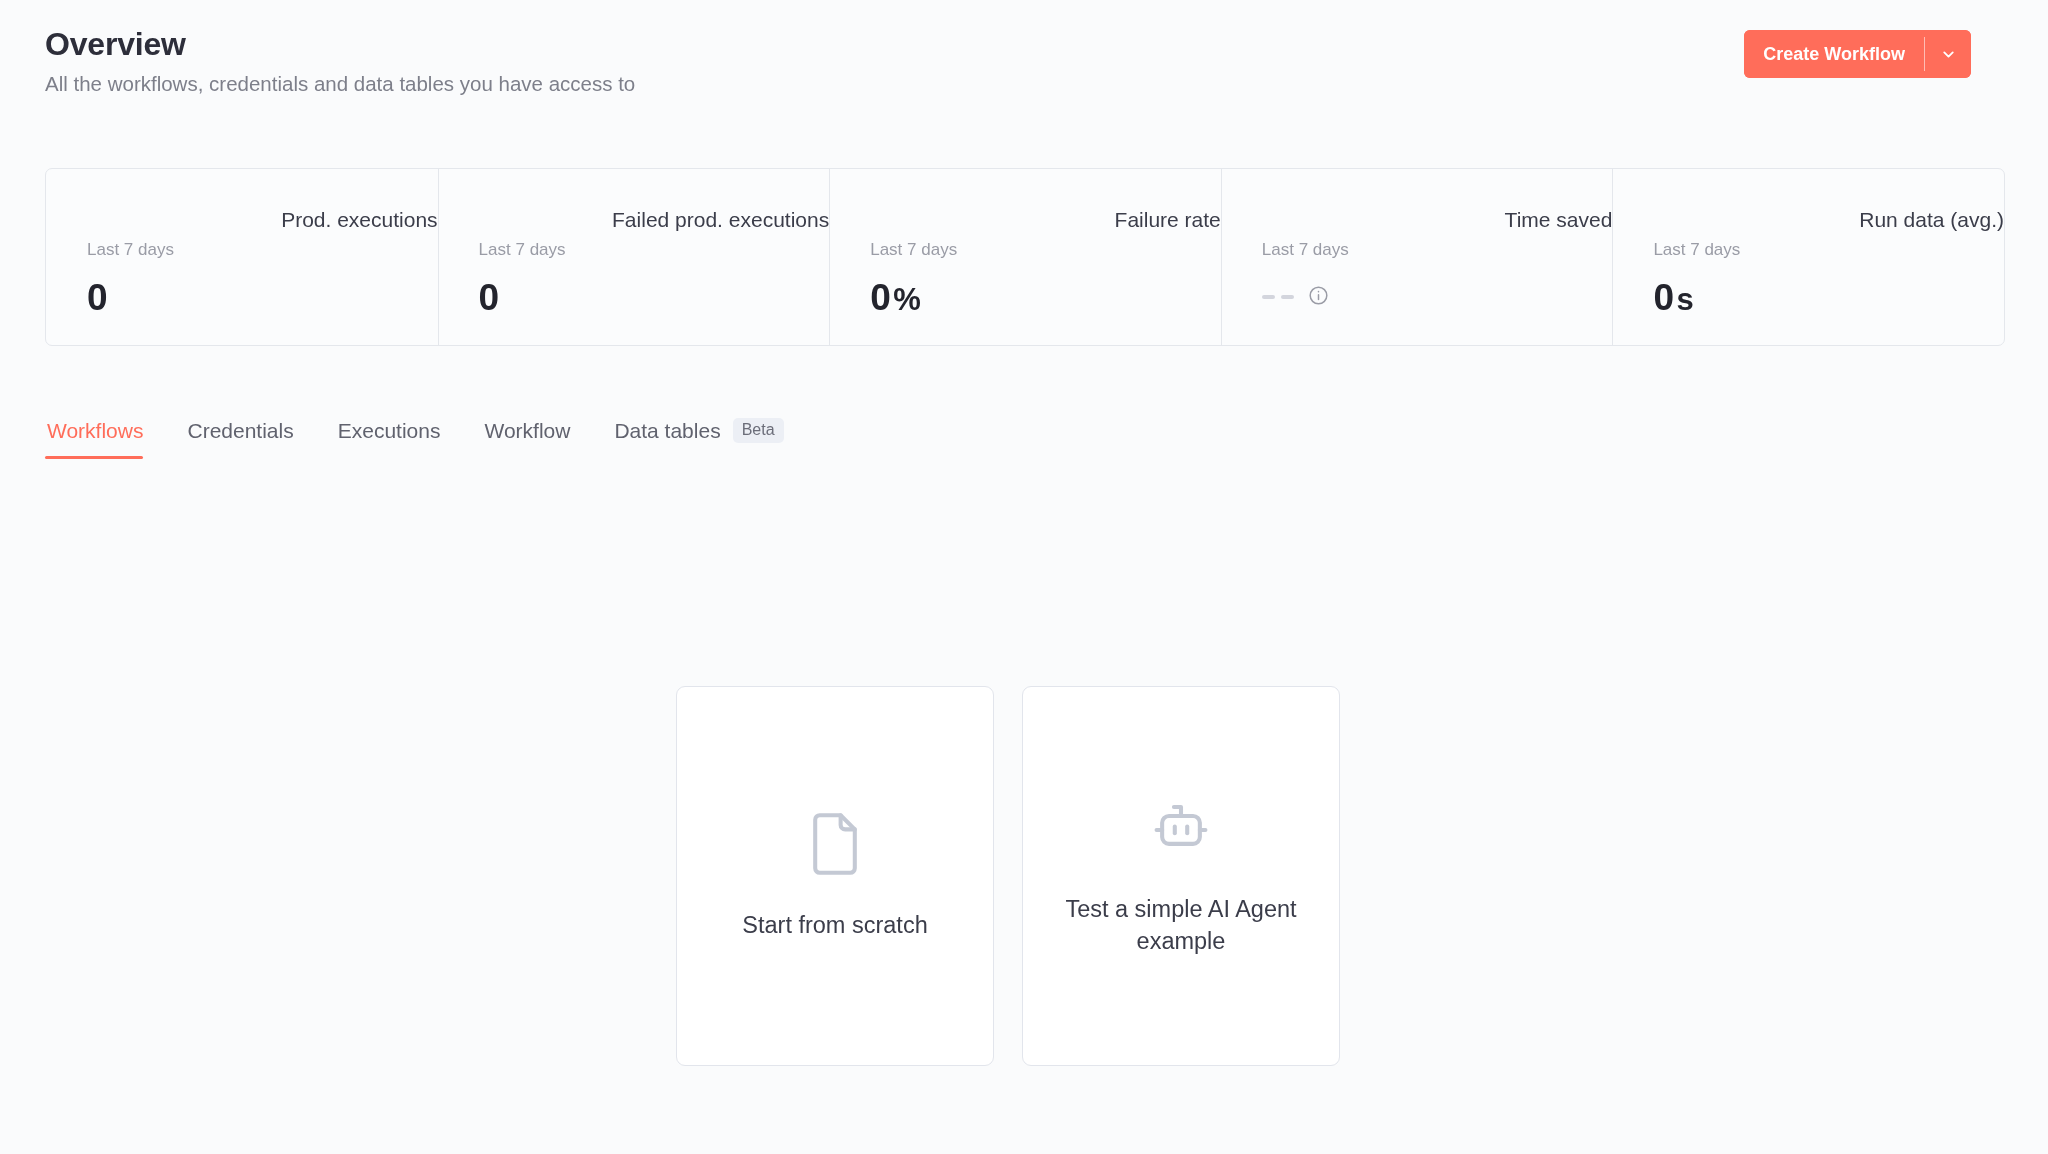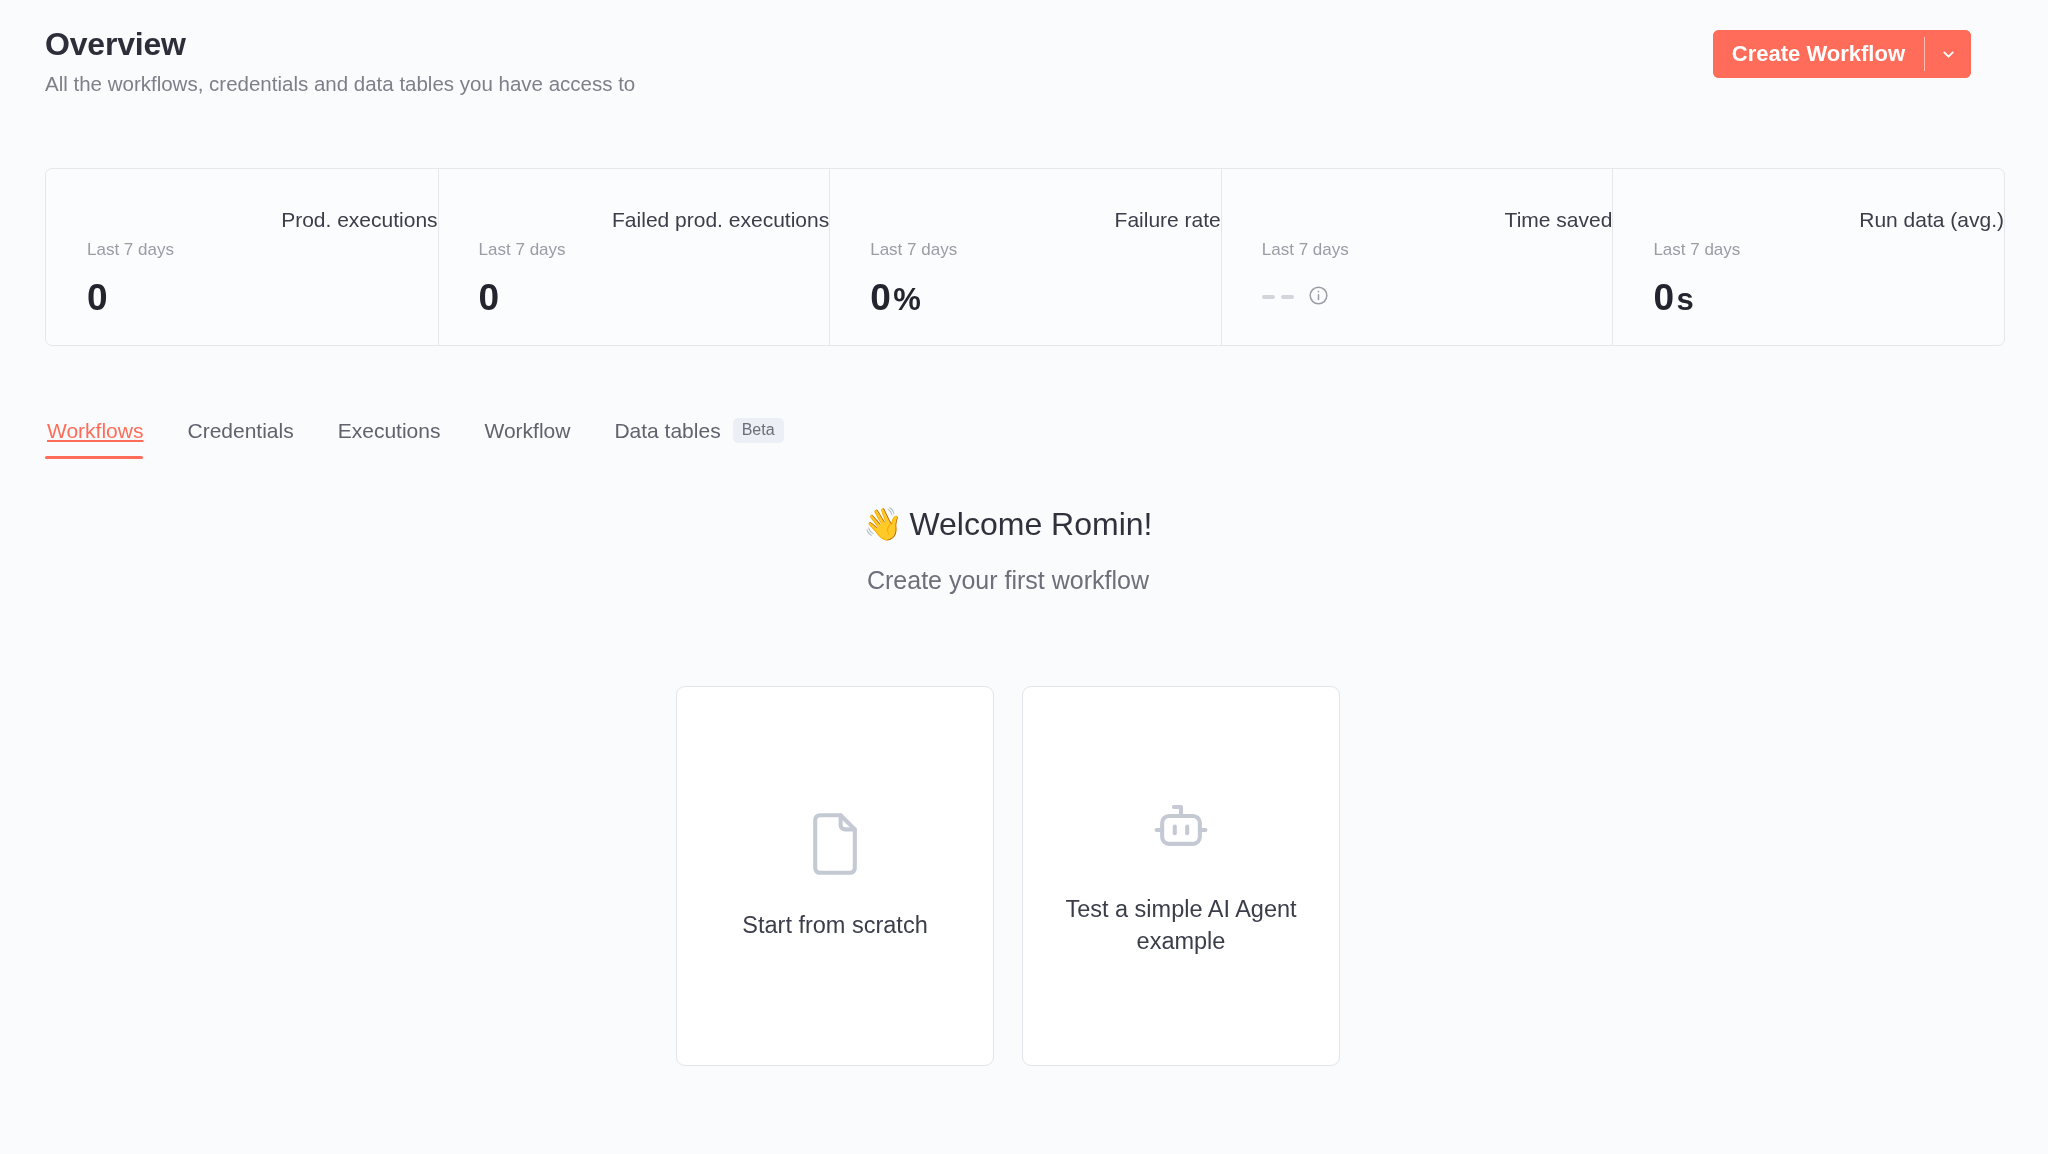--- a/index.html
+++ b/index.html
@@ -53,21 +53,21 @@
     overflow: hidden;
     background: #ff6d5a;
     height: 48px;
     margin-top: 4px;
   }
   .create-wf-main {
     display: flex;
     align-items: center;
     padding: 18px 19px;
     color: #ffffff;
-    font-size: 22px;
+    font-size: 18px;
     font-weight: 600;
     background: #ff6d5a;
     border: none;
     cursor: pointer;
     font-family: "Liberation Sans", sans-serif;
     white-space: nowrap;
   }
   .create-wf-divider {
     width: 1px;
     background: rgba(255,255,255,0.55);
@@ -179,21 +179,21 @@
     line-height: 1.2;
     white-space: nowrap;
     display: flex;
     align-items: center;
     gap: 12px;
     background: none;
     border: none;
     font-family: "Liberation Sans", sans-serif;
   }
   .tab:first-child { padding-left: 2px; }
-  .tab.active { color: #ff6d5a; text-decoration: underline; }
+  .tab.active { color: #ff6d5a; }
   .tab.active::after {
     content: "";
     position: absolute;
     left: 0;
     right: 22px;
     bottom: 0;
     height: 3px;
     background: #ff6d5a;
     border-radius: 2px;
   }
@@ -359,26 +359,20 @@
     </button>
     <button class="tab">
       <span>Workflow</span>
     </button>
     <button class="tab">
       <span>Data tables</span>
       <span class="beta-badge">Beta</span>
     </button>
   </div>
 
-  <div class="welcome">
-    <div class="welcome-title">
-      <span class="wave">👋</span><span>Welcome Romin!</span>
-    </div>
-    <div class="welcome-sub">Create your first workflow</div>
-  </div>
 
   <div class="option-cards">
 
     <div class="option-card">
       <div class="option-icon">
         <svg width="54" height="64" viewBox="0 0 24 28" fill="none" stroke="#c4c9d4" stroke-width="1.8" stroke-linecap="round" stroke-linejoin="round">
           <path d="M3.2 3.2a2 2 0 0 1 2-2h9.3l6.3 6.3v17.3a2 2 0 0 1-2 2H5.2a2 2 0 0 1-2-2z"></path>
           <path d="M14.5 1.2v4.3a2 2 0 0 0 2 2h4.3"></path>
         </svg>
       </div>

